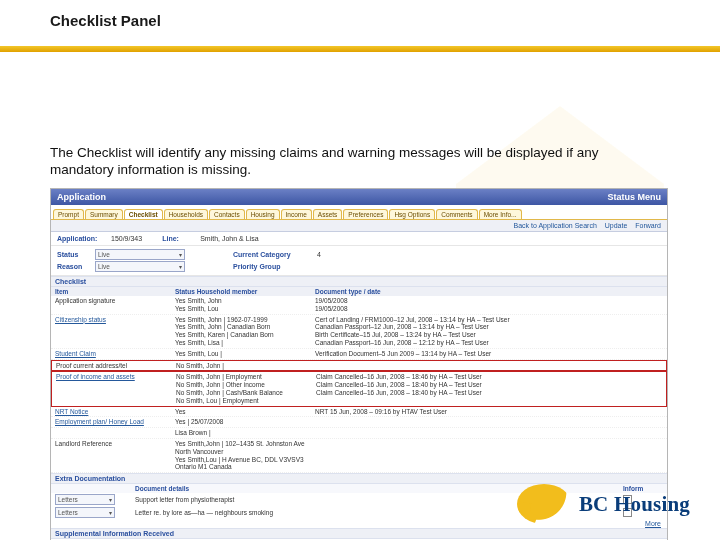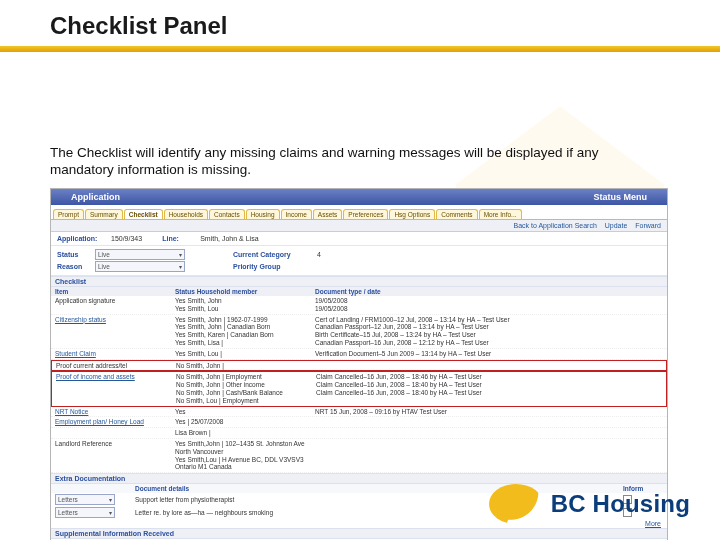--- a/index.html
+++ b/index.html
@@ -12,21 +12,21 @@
     font-size: 7px;
     color: #333;
     position: relative;
     overflow: hidden;
   }
   .slide-title {
     position: absolute;
     top: 12px;
     left: 50px;
     font-family: Verdana, sans-serif;
-    font-size: 24px;
+    font-size: 15px;
     font-weight: bold;
     color: #1a1a1a;
   }
   .title-bar {
     position: absolute;
     top: 46px;
     left: 0;
     width: 720px;
     height: 6px;
     background: linear-gradient(180deg,#f2c62a,#e1a100);
@@ -48,21 +48,21 @@
     width: 618px;
     border: 1px solid #b5b5b5;
     background: #fff;
   }
   .app-header {
     height: 16px;
     background: linear-gradient(180deg,#6b80c5,#3d56a4);
     color: #fff;
     font-weight: bold;
     font-size: 9px;
-    padding: 2px 20px;
+    padding: 2px 6px;
     display: flex;
     justify-content: space-between;
     align-items: center;
   }
   .tabs-row {
     display: flex;
     align-items: flex-end;
     height: 15px;
     background: #fff;
     padding: 1px 2px 0 2px;
@@ -163,22 +163,22 @@
   }
   .swoosh::after {
     content:"";
     position:absolute; inset:0;
     border-radius:50%;
     border: 10px solid transparent;
     border-left: 12px solid #f2bd1c;
     transform: rotate(-30deg);
   }
   .logo-text {
-    font-family: Liberation Sans, sans-serif;
-    font-size: 24px;
+    font-family: Liberation Serif, serif;
+    font-size: 21px;
     color: #0a3d7a;
     font-weight: 600;
     letter-spacing: 0.2px;
   }
   .wm {
     position:absolute;
     right: 30px; top: 80px;
     width: 260px; height: 260px;
     opacity: 0.06;
     pointer-events:none;

